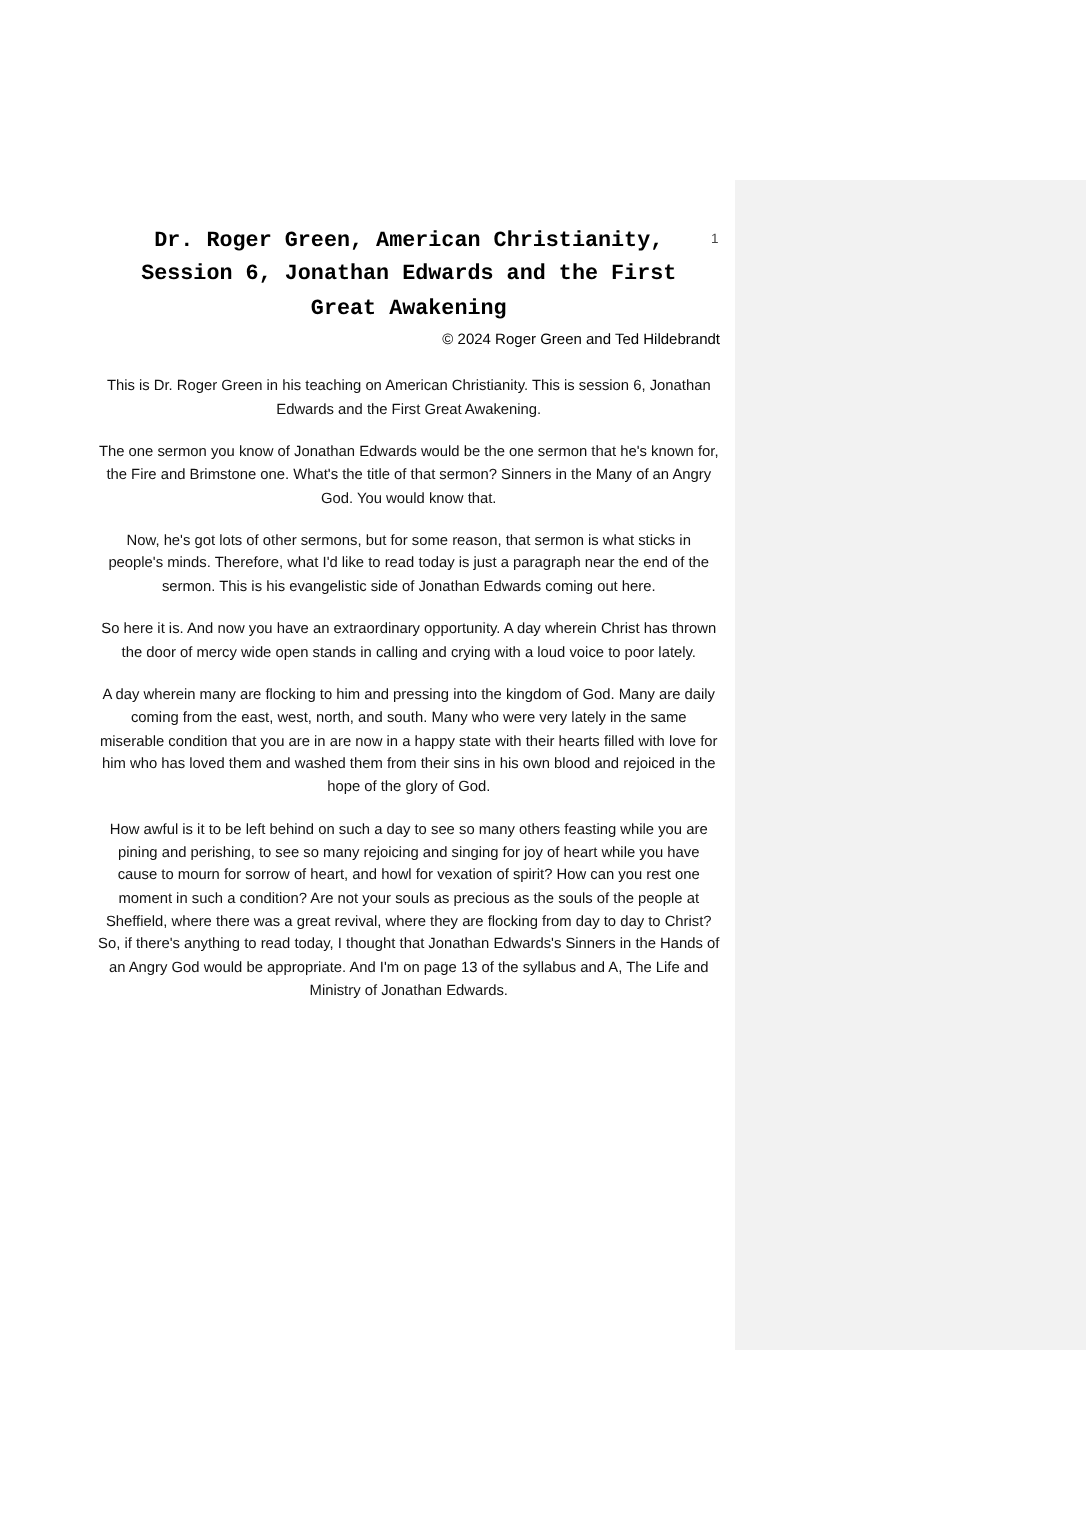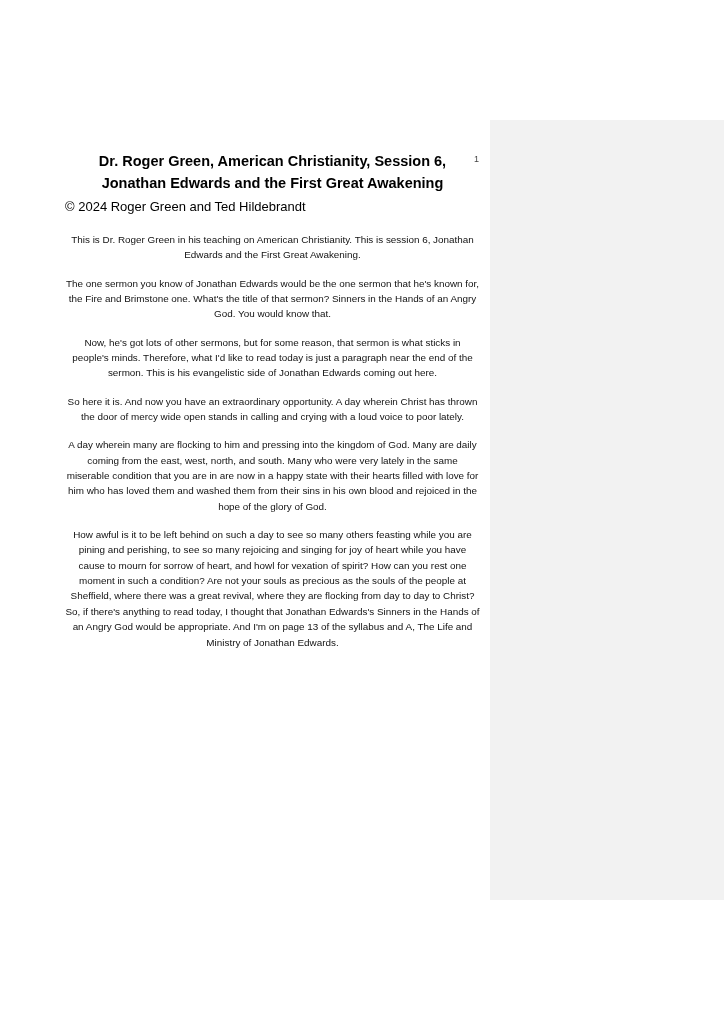--- a/index.html
+++ b/index.html
@@ -39,24 +39,25 @@
     width: 415px;
   }
   .doc-title {
     font-size: 14.5px;
     font-weight: bold;
     line-height: 1.55;
     text-align: center;
     margin: 0 0 0 0;
     padding: 0 8px;
     color: #000;
+    font-family: Liberation Mono, monospace;
   }
   .doc-copyright {
-    font-size: 13px;
-    text-align: left;
+    font-size: 10px;
+    text-align: right;
     margin-top: 4px;
     margin-bottom: 18px;
     color: #000;
   }
   .para {
     font-size: 9.9px;
     line-height: 1.55;
     text-align: center;
     margin: 0 0 13px 0;
     color: #111;
@@ -77,20 +78,20 @@
 
   <div class="side-panel"></div>
 
   <div class="marker">1</div>
 
   <div class="content">
     <h1 class="doc-title">Dr. Roger Green, American Christianity, Session 6, Jonathan Edwards and the First Great Awakening</h1>
     <div class="doc-copyright">© 2024 Roger Green and Ted Hildebrandt</div>
 
     <p class="para">This is Dr. Roger Green in his teaching on American Christianity. This is session 6, Jonathan Edwards and the First Great Awakening.</p>
-    <p class="para">The one sermon you know of Jonathan Edwards would be the one sermon that he's known for, the Fire and Brimstone one. What's the title of that sermon? Sinners in the Hands of an Angry God. You would know that.</p>
+    <p class="para">The one sermon you know of Jonathan Edwards would be the one sermon that he's known for, the Fire and Brimstone one. What's the title of that sermon? Sinners in the Many of an Angry God. You would know that.</p>
     <p class="para">Now, he's got lots of other sermons, but for some reason, that sermon is what sticks in people's minds. Therefore, what I'd like to read today is just a paragraph near the end of the sermon. This is his evangelistic side of Jonathan Edwards coming out here.</p>
     <p class="para">So here it is. And now you have an extraordinary opportunity. A day wherein Christ has thrown the door of mercy wide open stands in calling and crying with a loud voice to poor lately.</p>
     <p class="para">A day wherein many are flocking to him and pressing into the kingdom of God. Many are daily coming from the east, west, north, and south. Many who were very lately in the same miserable condition that you are in are now in a happy state with their hearts filled with love for him who has loved them and washed them from their sins in his own blood and rejoiced in the hope of the glory of God.</p>
     <p class="para">How awful is it to be left behind on such a day to see so many others feasting while you are pining and perishing, to see so many rejoicing and singing for joy of heart while you have cause to mourn for sorrow of heart, and howl for vexation of spirit? How can you rest one moment in such a condition? Are not your souls as precious as the souls of the people at Sheffield, where there was a great revival, where they are flocking from day to day to Christ? So, if there's anything to read today, I thought that Jonathan Edwards's Sinners in the Hands of an Angry God would be appropriate. And I'm on page 13 of the syllabus and A, The Life and Ministry of Jonathan Edwards.</p>
   </div>
 
 </div>
 
 </body></html>

